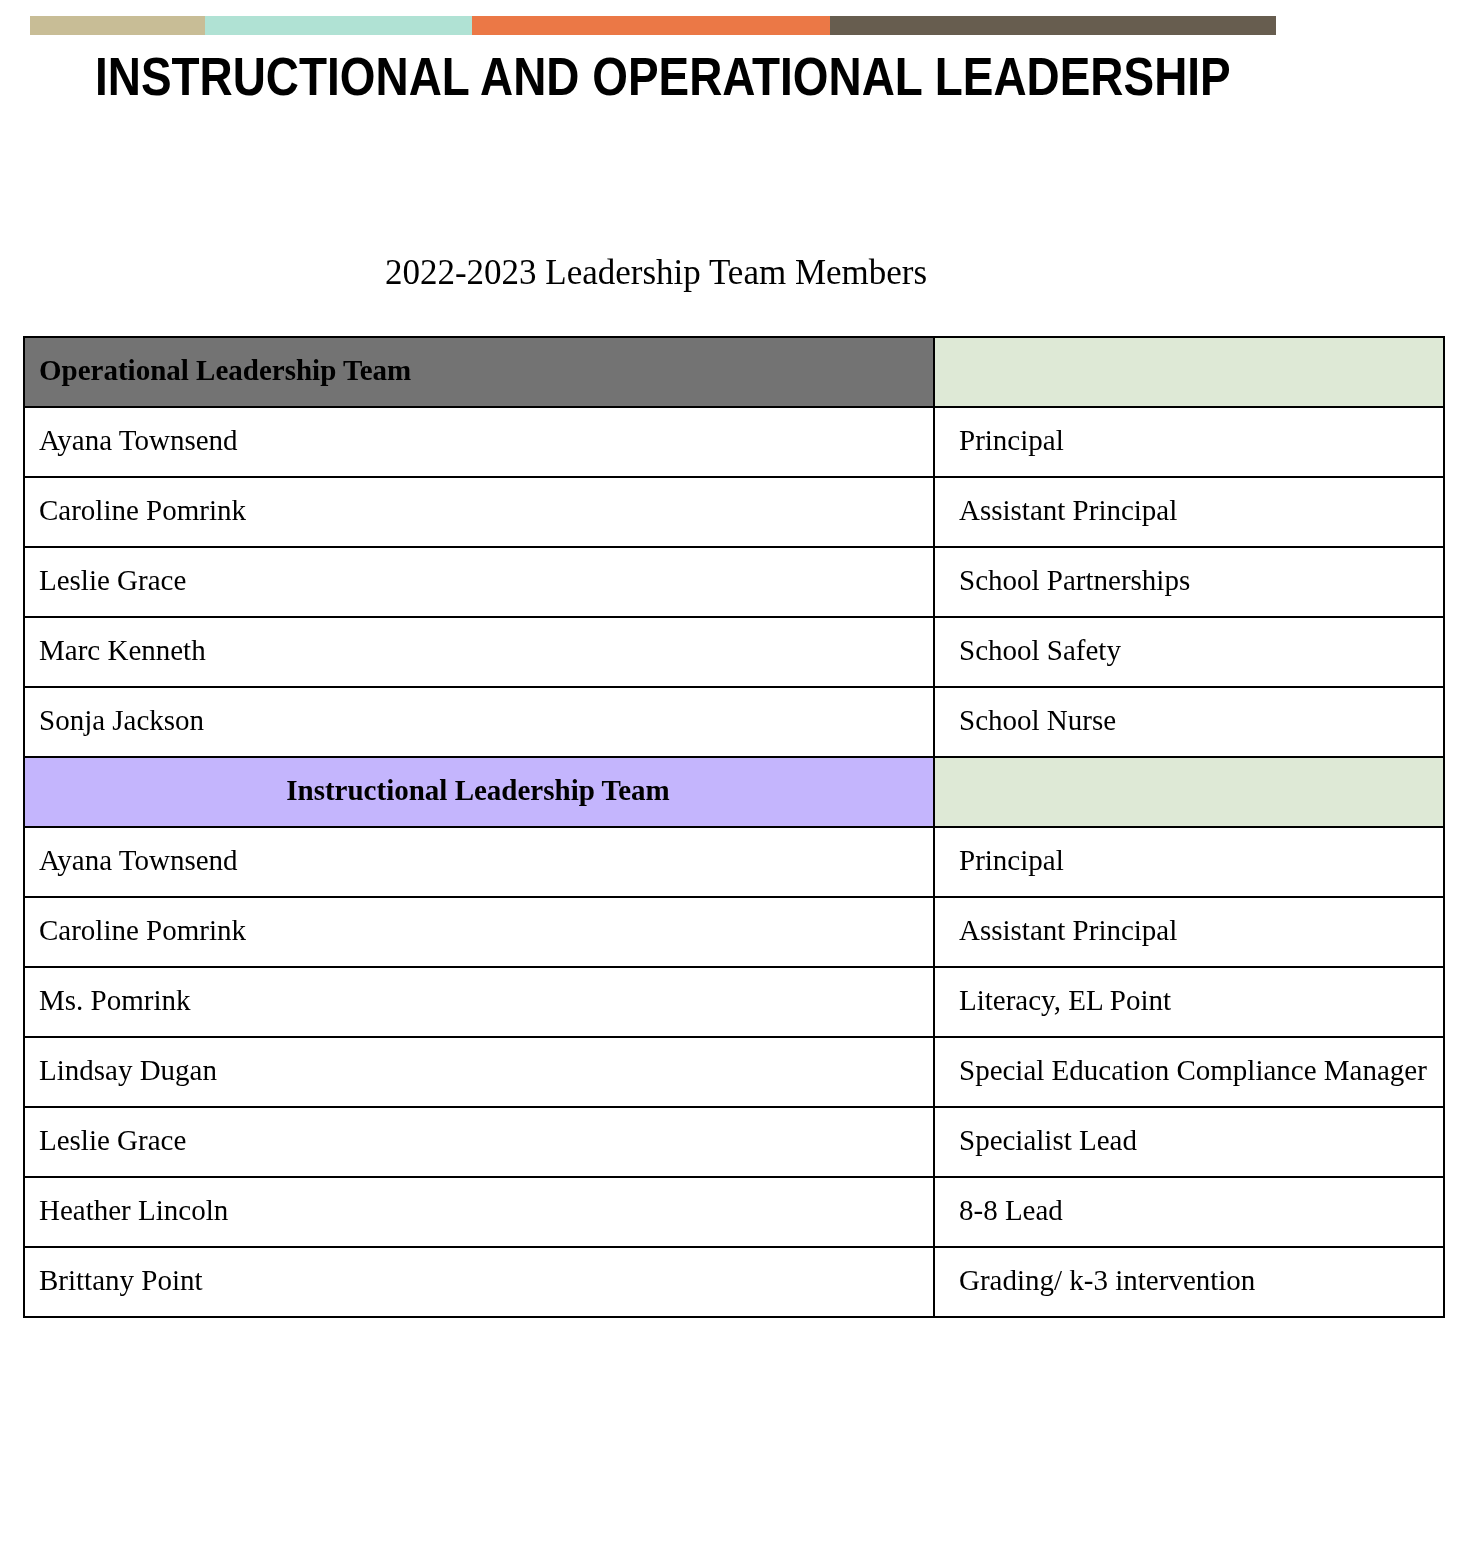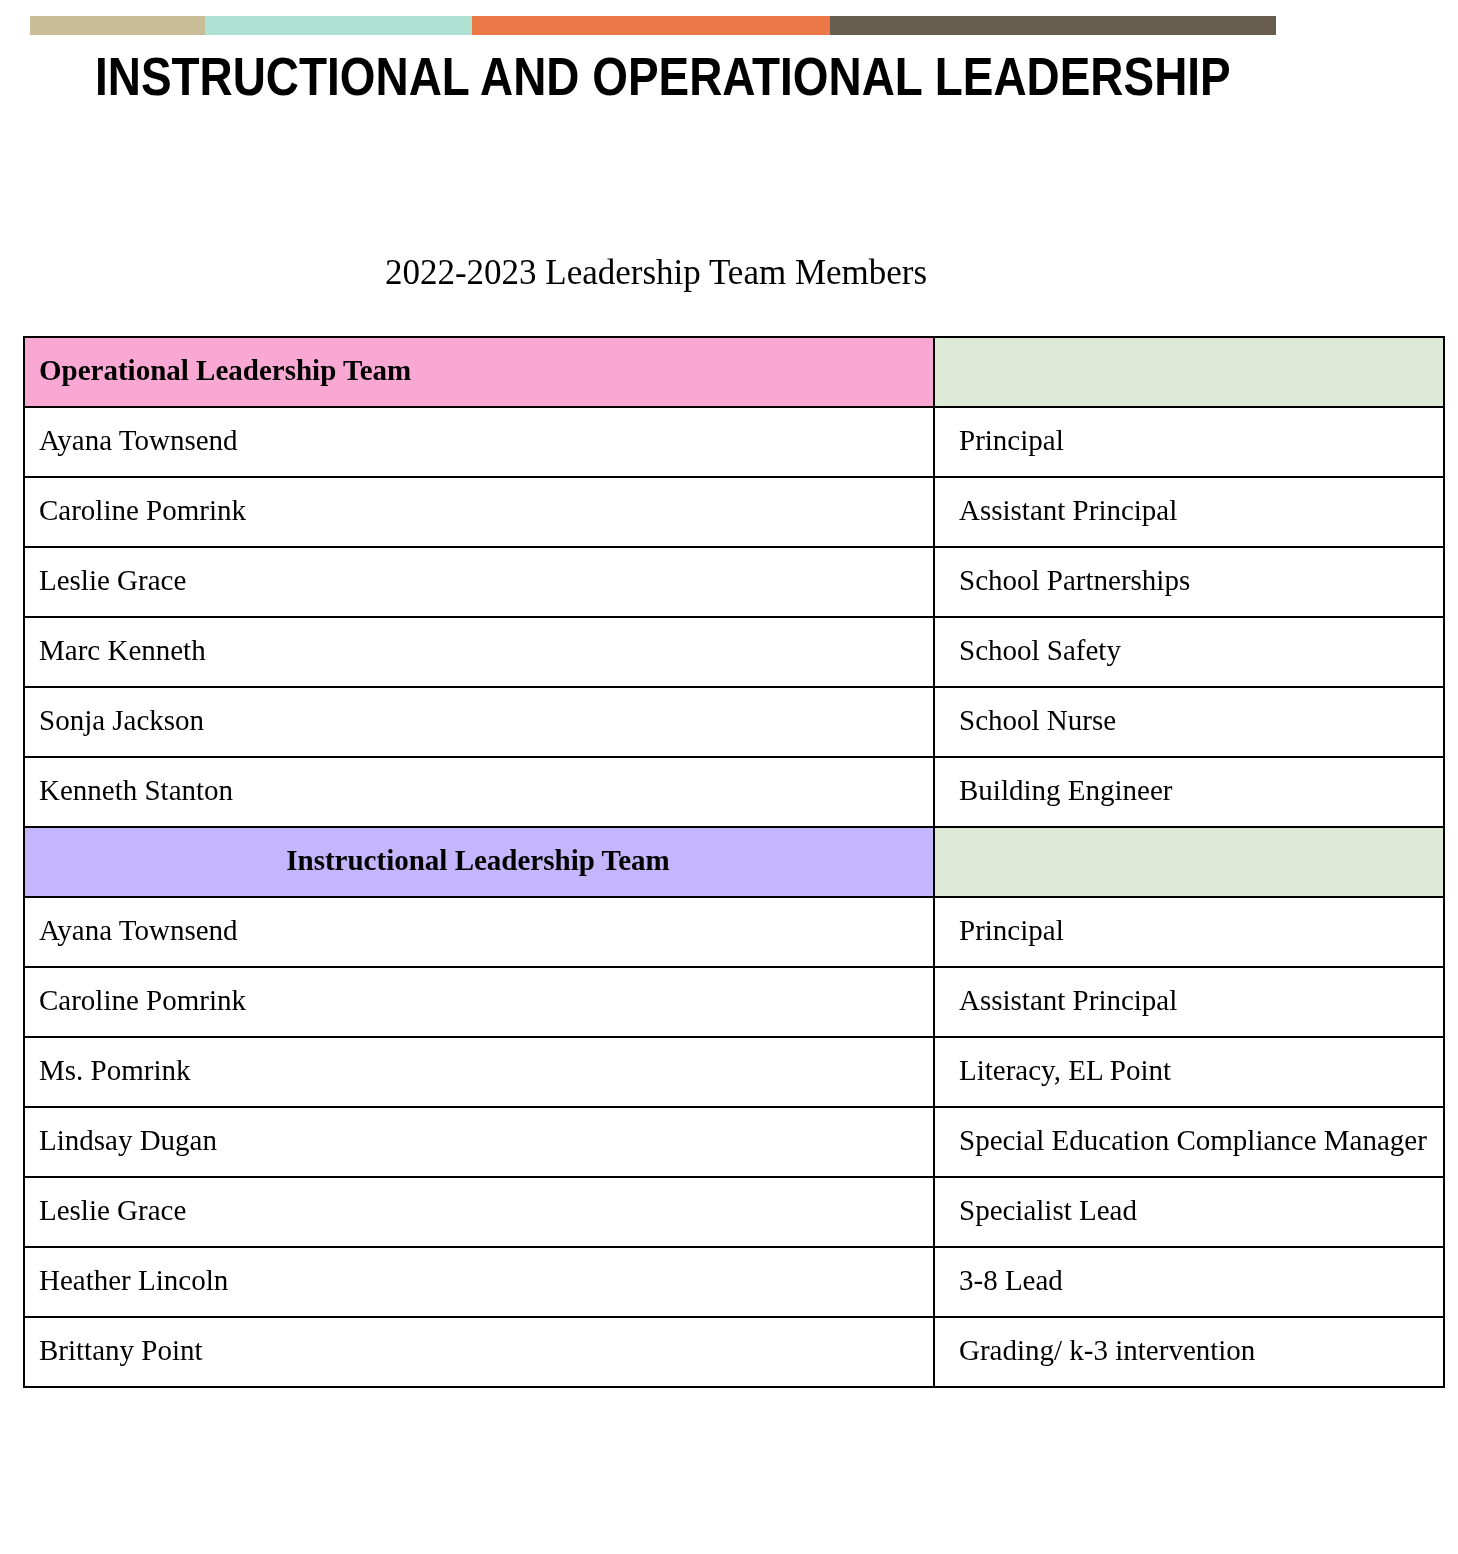--- a/index.html
+++ b/index.html
@@ -100,21 +100,21 @@
 <h2 class="subtitle">2022-2023 Leadership Team Members</h2>
 
 <table class="leadership-table">
   <colgroup>
     <col class="col-name">
     <col class="col-role">
   </colgroup>
   <tbody>
 
     <tr>
-      <th style="background-color: #f9a8d4;">Operational Leadership Team</th>
+      <th style="background-color: #737373;">Operational Leadership Team</th>
       <th class="role-header" style="background-color: rgb(222, 233, 214);"></th>
     </tr>
     <tr>
       <td class="name-cell">Ayana Townsend</td>
       <td class="role-cell">Principal</td>
     </tr>
     <tr>
       <td class="name-cell">Caroline Pomrink</td>
       <td class="role-cell">Assistant Principal</td>
     </tr>
@@ -122,24 +122,20 @@
       <td class="name-cell">Leslie Grace</td>
       <td class="role-cell">School Partnerships</td>
     </tr>
     <tr>
       <td class="name-cell">Marc Kenneth</td>
       <td class="role-cell">School Safety</td>
     </tr>
     <tr>
       <td class="name-cell">Sonja Jackson</td>
       <td class="role-cell">School Nurse</td>
-    </tr>
-    <tr>
-      <td class="name-cell">Kenneth Stanton</td>
-      <td class="role-cell">Building Engineer</td>
     </tr>
 
     <tr>
       <th style="background-color: #c4b5fd; text-align: center;">Instructional Leadership Team</th>
       <th class="role-header" style="background-color: rgb(222, 233, 214);"></th>
     </tr>
     <tr>
       <td class="name-cell">Ayana Townsend</td>
       <td class="role-cell">Principal</td>
     </tr>
@@ -154,20 +150,20 @@
     <tr>
       <td class="name-cell">Lindsay Dugan</td>
       <td class="role-cell">Special Education Compliance Manager</td>
     </tr>
     <tr>
       <td class="name-cell">Leslie Grace</td>
       <td class="role-cell">Specialist Lead</td>
     </tr>
     <tr>
       <td class="name-cell">Heather Lincoln</td>
-      <td class="role-cell">3-8 Lead</td>
+      <td class="role-cell">8-8 Lead</td>
     </tr>
     <tr>
       <td class="name-cell">Brittany Point</td>
       <td class="role-cell">Grading/ k-3 intervention</td>
     </tr>
   </tbody>
 </table>
 
 </body></html>

